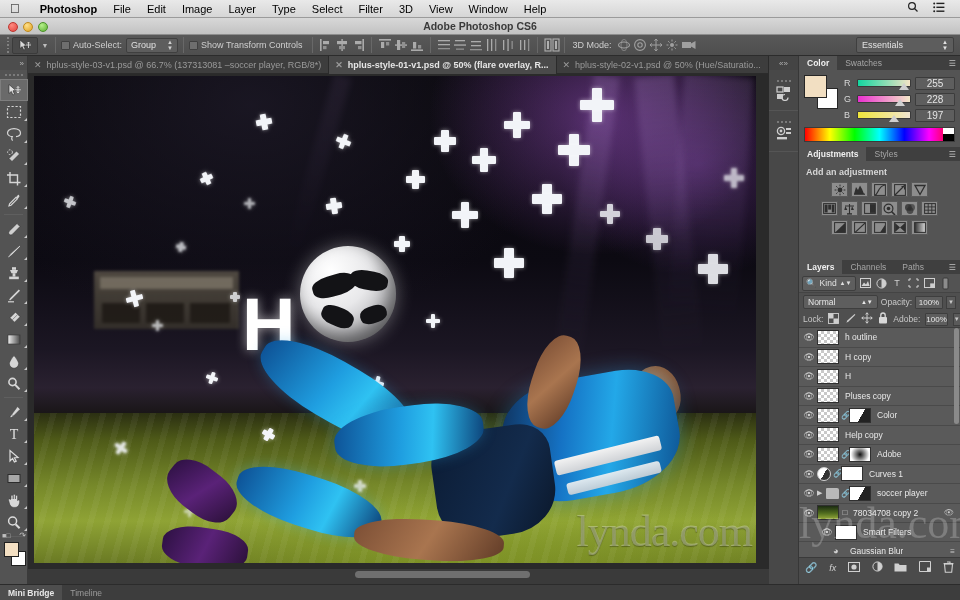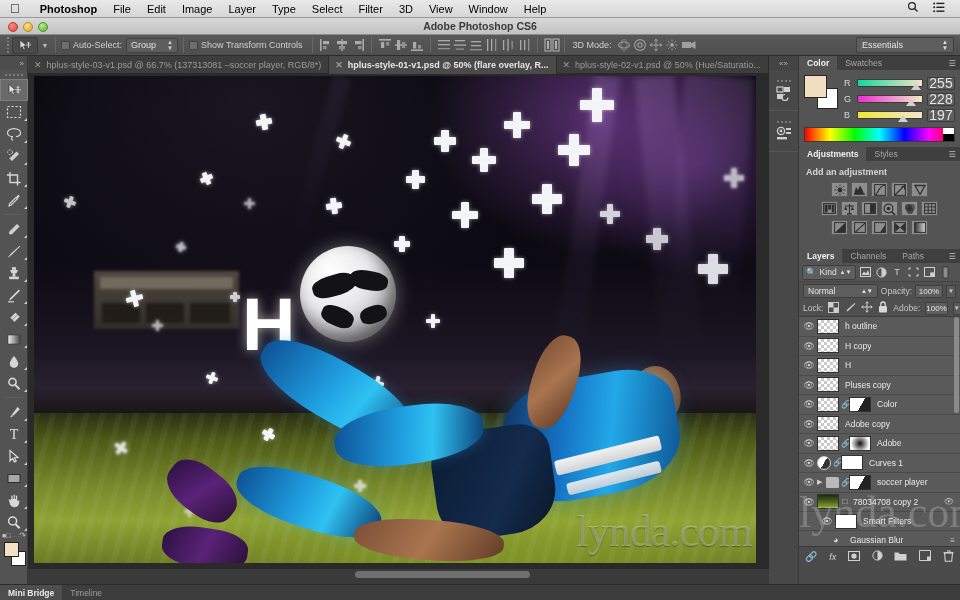--- a/index.html
+++ b/index.html
@@ -211,22 +211,22 @@
            background:#f2dfc2; border:1px solid #262626; }
   .cp-bg { position:absolute; left:13px; top:13px; width:21px; height:21px;
            background:#fff; border:1px solid #262626; }
   .sliderrow { display:flex; align-items:center; height:16px; gap:4px; }
   .sl-lab { width:9px; font-size:9px; color:#d8d8d8; }
   .sl-track { position:relative; flex:1; height:8px; border-radius:1px;
               border:1px solid #3a3a3a; }
   .sl-knob { position:absolute; top:3px; width:0;height:0;
              border-left:5px solid transparent; border-right:5px solid transparent;
              border-bottom:7px solid #cfcfcf; }
-  .sl-val { width:28px; height:13px; background:#5e5e5e; border:1px solid #3c3c3c;
-            font-size:14px; color:#e4e4e4; display:flex; align-items:center;
+  .sl-val { width:40px; height:13px; background:#5e5e5e; border:1px solid #3c3c3c;
+            font-size:10px; color:#e4e4e4; display:flex; align-items:center;
             justify-content:center; border-radius:1px; }
   .spectrum { height:15px; margin-top:4px; border:1px solid #3a3a3a; position:relative;
     background:linear-gradient(to right,#ff0000,#ffff00,#00ff00,#00ffff,#0000ff,#ff00ff,#ff0000);}
   .spectrum::after{content:"";position:absolute;right:0;top:0;width:11px;height:100%;
     background:linear-gradient(to bottom,#fff 0 50%, #000 50% 100%);}
 
   
   .adj-title { font-size:9px; color:#d6d6d6; margin:4px 0 5px 2px; font-weight:bold; }
   .adj-grid { display:flex; gap:3px; margin-bottom:4px; }
   .adj-btn { width:17px; height:15px; background:#8d8d8d; border:1px solid #5a5a5a;
@@ -839,21 +839,21 @@
         </div>
       </div>
       <div class="spectrum"></div>
     </div>
 
     <div class="ptabs">
       <span class="ptab active">Adjustments</span>
       <span class="ptab">Styles</span>
       <span class="pmenu">☰</span>
     </div>
-    <div class="pbody" style="padding:2px 5px 10px;">
+    <div class="pbody" style="padding:2px 5px 21px;">
       <div class="adj-title">Add an adjustment</div>
       <div class="adj-grid adj-row-c">
         <span class="adj-btn">
           <svg width="12" height="12" viewBox="0 0 12 12">
               <circle cx="6" cy="6" r="2.4" fill="#2f2f2f"></circle>
               <g stroke="#2f2f2f" stroke-width="1">
                 <path d="M6 .6v1.8M6 9.6v1.8M.6 6h1.8M9.6 6h1.8M2.2 2.2l1.3 1.3M8.5 8.5l1.3 1.3M9.8 2.2L8.5 3.5M3.5 8.5L2.2 9.8"></path>
               </g>
             </svg>
         </span>
@@ -1079,21 +1079,21 @@
         <span class="eye">👁</span>
         <span class="thumb"></span>
         <span class="link">🔗</span>
         <span class="thumb mask"></span>
         <span class="lname">Color</span>
       </div>
 
       <div class="layerrow">
         <span class="eye">👁</span>
         <span class="thumb"></span>
-        <span class="lname">Adobe copy</span>
+        <span class="lname">Help copy</span>
       </div>
 
       <div class="layerrow">
         <span class="eye">👁</span>
         <span class="thumb"></span>
         <span class="link">🔗</span>
         <span class="thumb maskb"></span>
         <span class="lname">Adobe</span>
       </div>
 

